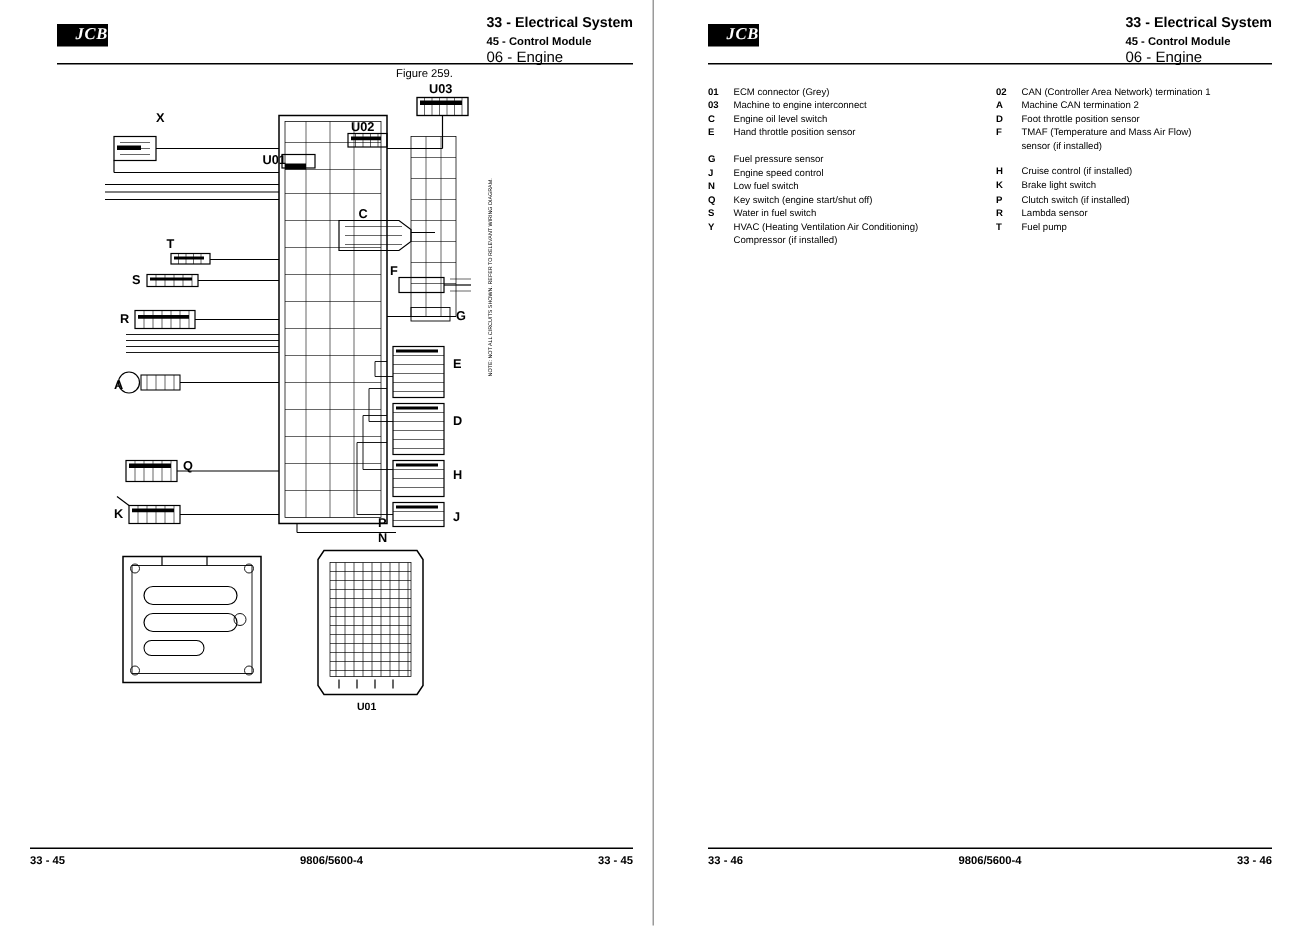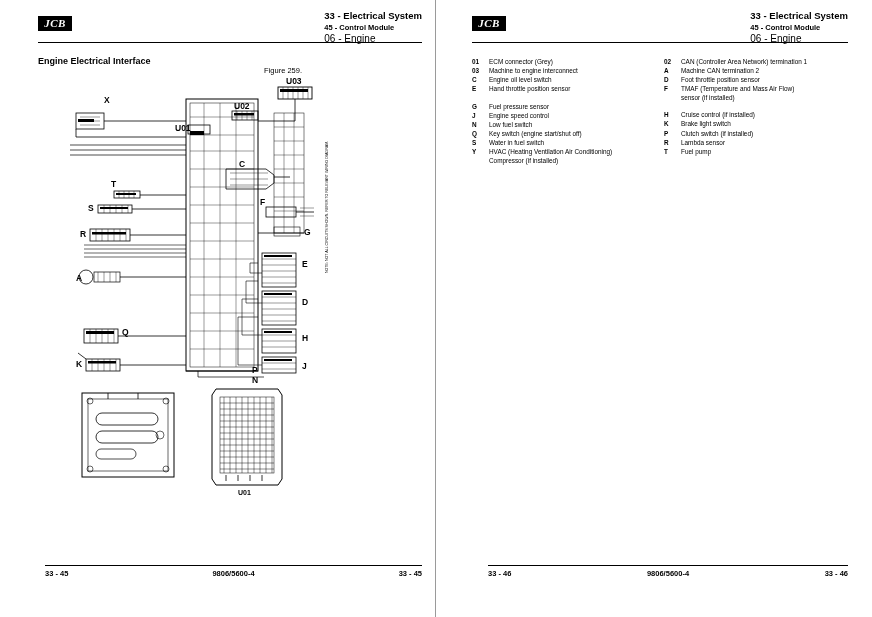--- a/index.html
+++ b/index.html
@@ -49,21 +49,21 @@
     top: 6px;
     width: 34px;
     height: 15px;
     background: #000;
     color: #fff;
     font-family: "Liberation Serif", serif;
     font-style: italic;
     font-weight: bold;
     font-size: 11px;
     line-height: 15px;
-    text-align: center;
+    text-align: right;
     letter-spacing: 0.5px;
   }
   .hdr-text {
     position: absolute;
     right: 0;
     top: 0;
     text-align: left;
   }
   .hdr-title {
     font-size: 9.5px;
@@ -82,28 +82,28 @@
     position: absolute;
     left: 0;
     right: 0;
     top: 32px;
     border-top: 1px solid #000;
   }
 
   
   .ftr {
     position: absolute;
-    left: 45px;
+    left: 20px;
     right: 14px;
     bottom: 38px;
     height: 14px;
     font-size: 7.5px;
     font-weight: bold;
   }
-  .page.right .ftr { left: 36px; right: 24px; margin-left: 16px; }
+  .page.right .ftr { left: 36px; right: 24px; }
   .ftr-rule {
     position: absolute;
     left: 0;
     right: 0;
     top: 0;
     border-top: 1px solid #000;
   }
   .ftr-l { position: absolute; left: 0; top: 4px; }
   .ftr-c { position: absolute; left: 50%; transform: translateX(-50%); top: 4px; }
   .ftr-r { position: absolute; right: 0; top: 4px; }
@@ -164,21 +164,20 @@
     <div class="hdr">
       <div class="logo">JCB</div>
       <div class="hdr-text">
         <div class="hdr-title">33 - Electrical System</div>
         <div class="hdr-sub">45 - Control Module</div>
         <div class="hdr-sub2">06 - Engine</div>
       </div>
       <div class="hdr-rule"></div>
     </div>
 
-    <div class="section-title">Engine Electrical Interface</div>
     <div class="fig-label">Figure 259.</div>
 
     <div class="diagram">
       <svg width="372" height="430" viewBox="0 0 372 430">
         <g stroke="#000" fill="none" stroke-width="0.8">
 
           <rect x="148" y="22" width="72" height="272" stroke-width="1"></rect>
           <rect x="152" y="26" width="64" height="264" stroke-width="0.5"></rect>
 
           <g stroke-width="0.4">

